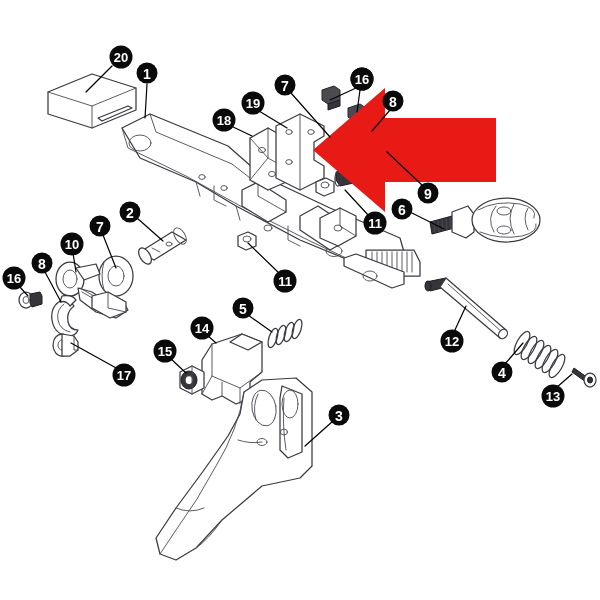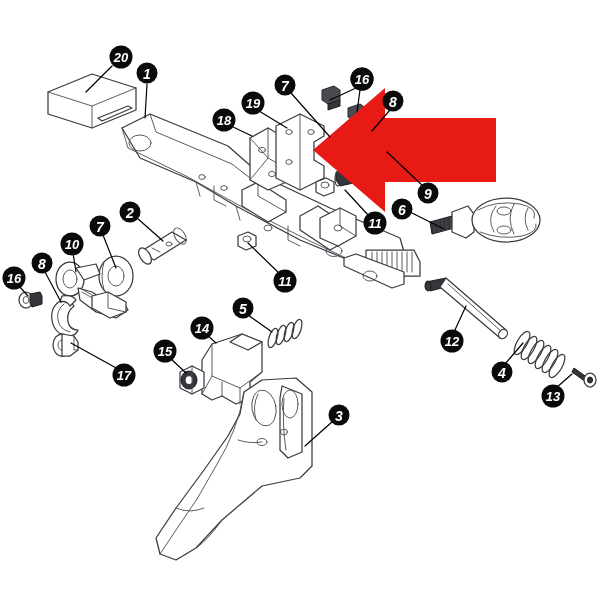--- a/index.html
+++ b/index.html
@@ -10,21 +10,20 @@
   }
   body {
     font-family: "Liberation Sans", sans-serif;
   }
   #diagram-root {
     position: relative;
     width: 600px;
     height: 600px;
     background: #ffffff;
     overflow: hidden;
-    font-style: italic;
   }
   #diagram-svg {
     position: absolute;
     left: 0;
     top: 0;
     width: 600px;
     height: 600px;
     display: block;
   }
   .part-line {

